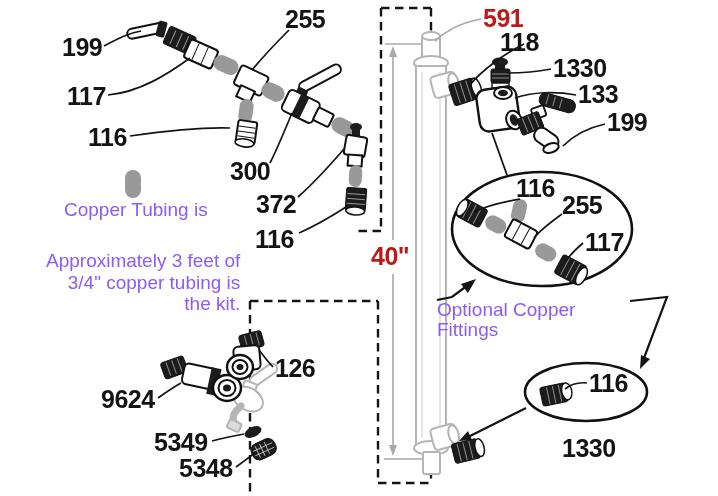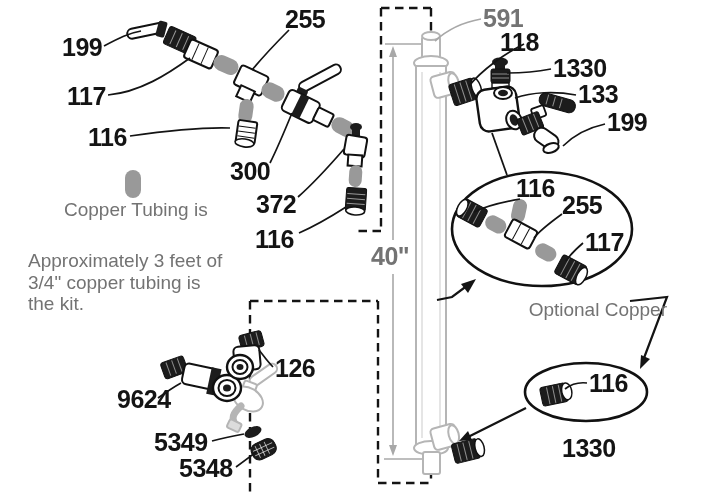--- a/index.html
+++ b/index.html
@@ -1,26 +1,26 @@
 <!DOCTYPE html>
 <html><head>
 <meta charset="utf-8">
 <style>
   html,body{margin:0;padding:0;background:#fff;}
   #stage{position:relative;width:718px;height:496px;background:#fff;overflow:hidden;
          font-family:"Liberation Sans",sans-serif;}
   #diagram-svg{position:absolute;left:0;top:0;}
   .part-label{position:absolute;font-weight:bold;font-size:25px;line-height:26px;
               color:#141414;letter-spacing:-0.5px;white-space:nowrap;}
-  .part-label.gray{color:#737373;}
-  .note{position:absolute;font-size:19px;color:#737373;white-space:nowrap;}
+  .part-label.gray{color:#b91c1c;}
+  .note{position:absolute;font-size:19px;color:#8b5cf6;white-space:nowrap;}
   .note .ln{display:block;}
   #copper-note{top:201px;left:64px;line-height:18px;}
-  #approx-note{top:250px;left:28px;line-height:21.5px;}
-  #optional-note{top:300px;left:437px;width:230px;text-align:right;line-height:19.5px;}
+  #approx-note{top:250px;left:46px;line-height:21.5px;text-align:right;}
+  #optional-note{top:300px;left:437px;width:230px;text-align:left;line-height:19.5px;}
 </style>
 </head>
 <body>
 
 <div id="stage">
 
 <svg id="diagram-svg" width="718" height="496" viewBox="0 0 718 496">
 
   <g stroke="#141414" stroke-width="2.4" stroke-dasharray="8.5 5.5" fill="none">
     <path d="M381,8 H431 M431,8 V483 M381,8 V231 M381,231 H358 M378,483 H431"></path>
@@ -290,32 +290,33 @@
   <div class="part-label" style="left:500px;top:29px">118</div>
   <div class="part-label" style="left:553px;top:55px">1330</div>
   <div class="part-label" style="left:578px;top:81px">133</div>
   <div class="part-label" style="left:607px;top:109px">199</div>
   <div class="part-label" style="left:516px;top:175px">116</div>
   <div class="part-label" style="left:562px;top:192px">255</div>
   <div class="part-label" style="left:585px;top:229px">117</div>
   <div class="part-label" style="left:589px;top:370px">116</div>
   <div class="part-label" style="left:562px;top:435px">1330</div>
   <div class="part-label" style="left:275px;top:355px">126</div>
-  <div class="part-label" style="left:117px;top:386px">9624</div>
+  <div class="part-label" style="left:101px;top:386px">9624</div>
   <div class="part-label" style="left:154px;top:429px">5349</div>
   <div class="part-label" style="left:179px;top:455px">5348</div>
   <div class="part-label gray" style="left:371px;top:243px">40"</div>
 
   <div class="note" id="copper-note">
     <span class="ln">Copper Tubing is</span>
   </div>
 
   <div class="note" id="approx-note">
     <span class="ln">Approximately 3 feet of</span>
     <span class="ln">3/4" copper tubing is</span>
     <span class="ln">the kit.</span>
   </div>
 
   <div class="note" id="optional-note">
     <span class="ln">Optional Copper</span>
+    <span class="ln">Fittings</span>
   </div>
 
 </div>
 
 </body></html>

